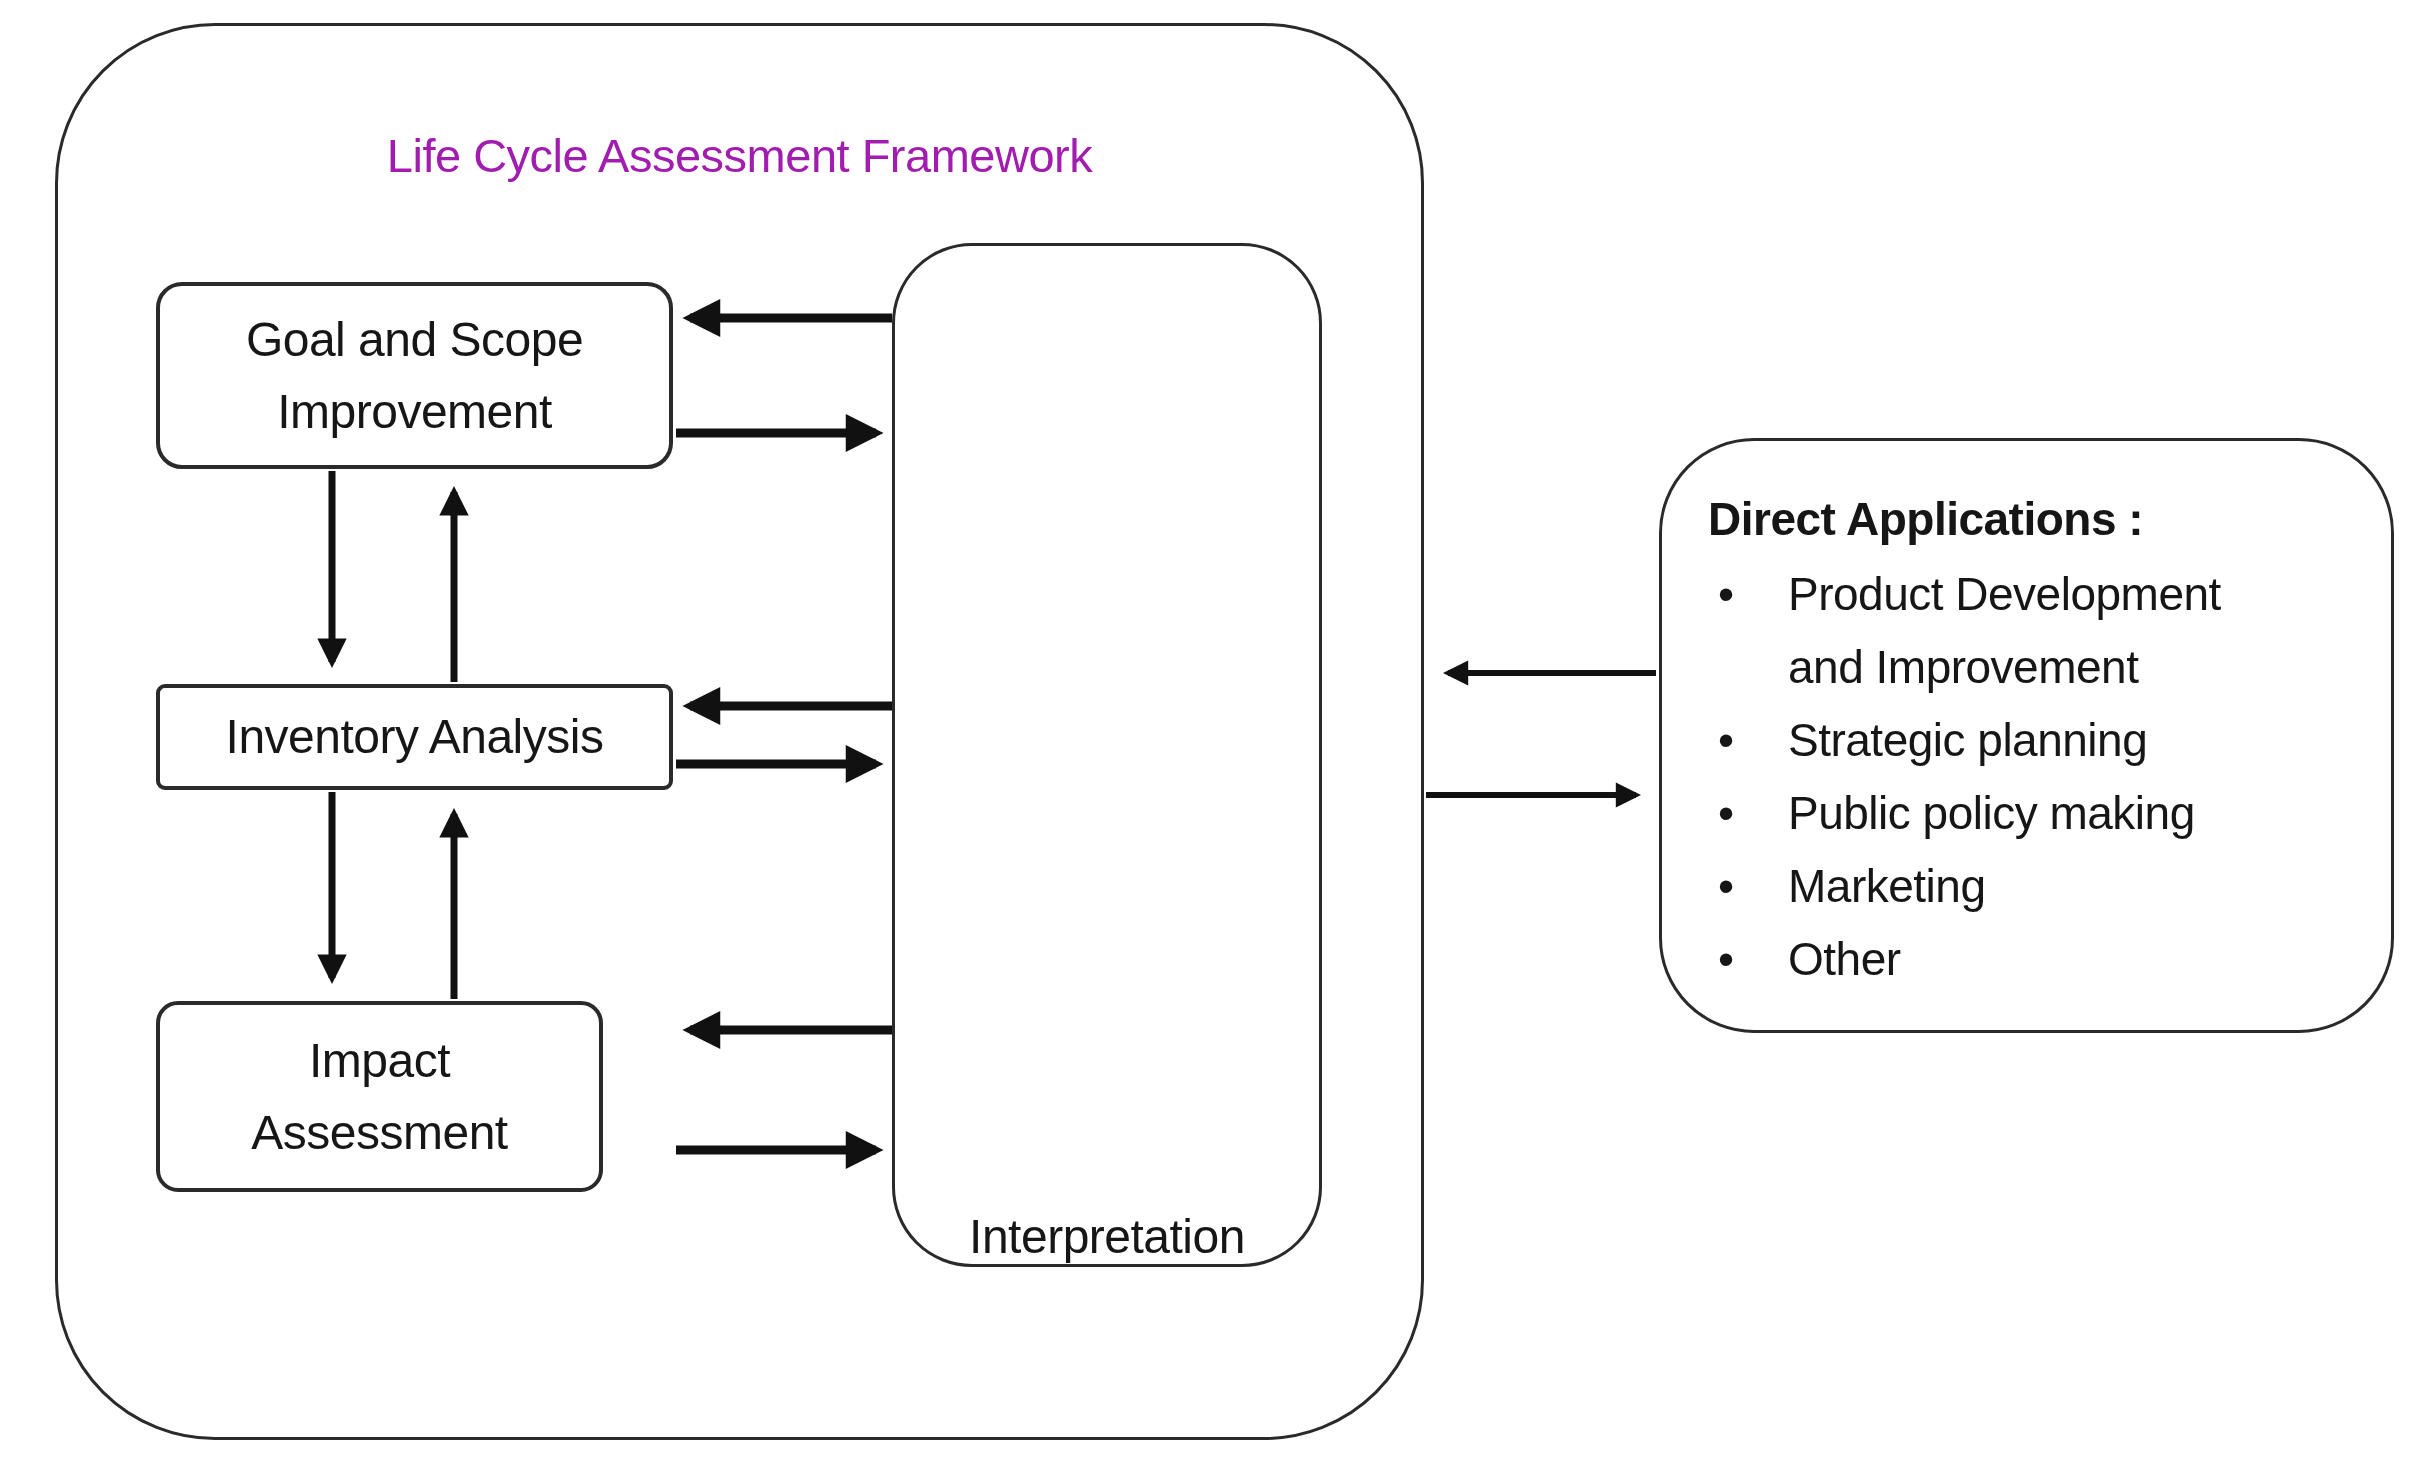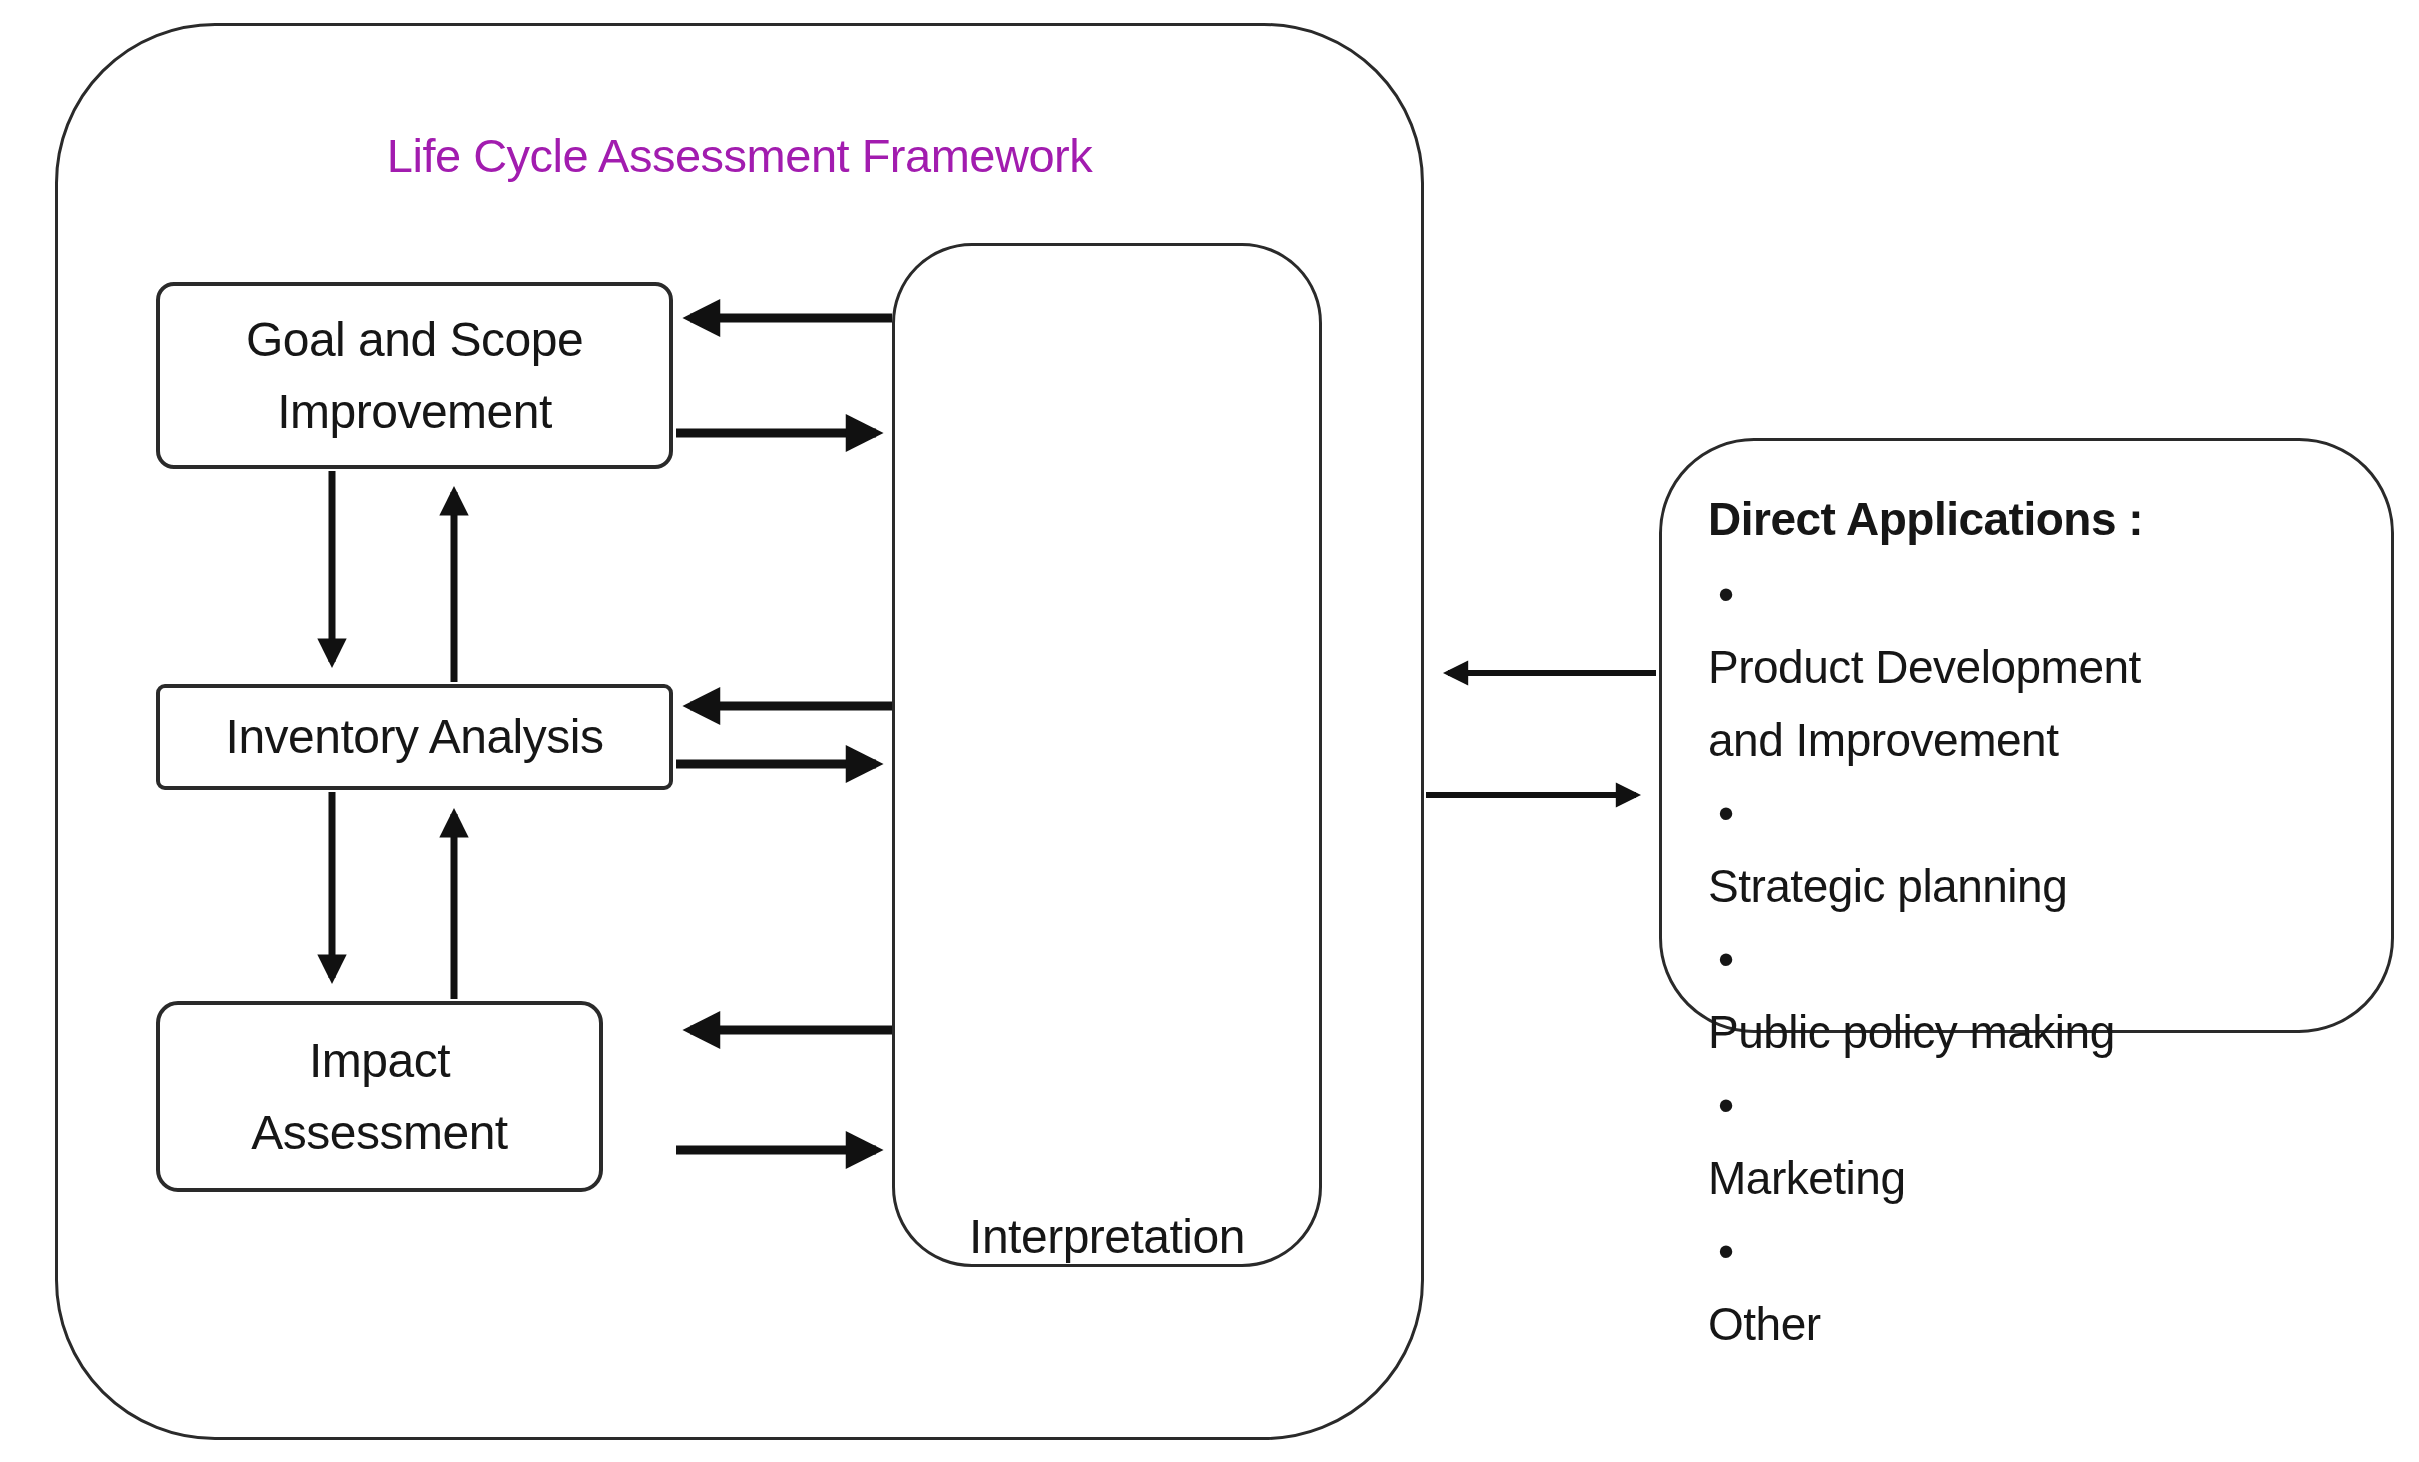--- a/index.html
+++ b/index.html
@@ -46,21 +46,21 @@
     display: flex;
     flex-direction: column;
     align-items: center;
     justify-content: center;
     text-align: center;
     font-size: 48px;
     line-height: 72px;
     letter-spacing: -0.5px;
     color: #161616;
   }
-  .goal      { left: 156px; top: 282px;  width: 517px; height: 187px; border-radius: 18px; text-align: center; }
+  .goal      { left: 156px; top: 282px;  width: 517px; height: 187px; border-radius: 26px; text-align: center; }
   .inventory { left: 156px; top: 684px;  width: 517px; height: 106px; border-radius: 9px; }
   .impact    { left: 156px; top: 1001px; width: 447px; height: 191px; border-radius: 22px; }
   .interpretation {
     left: 892px; top: 243px; width: 430px; height: 1024px;
     border-radius: 80px;
     border-width: 3px;
     display: flex;
     align-items: flex-end;
     justify-content: center;
     font-size: 48px;
@@ -74,21 +74,20 @@
     padding: 42px 40px 0 46px;
     font-size: 46px;
     line-height: 73px;
     letter-spacing: -0.5px;
     color: #161616;
   }
   .apps-heading { margin: 0 0 2px 0; font-weight: bold; }
   .apps-item {
     display: flex;
     align-items: flex-start;
-    flex-direction: column;
   }
   .apps-item .bullet {
     flex: 0 0 70px;
     text-align: left;
     padding-left: 10px;
   }
   .apps-item .bullet::before { content: "\2022"; }
   .apps-item .txt { max-width: 505px; }
   
   svg.arrows {

